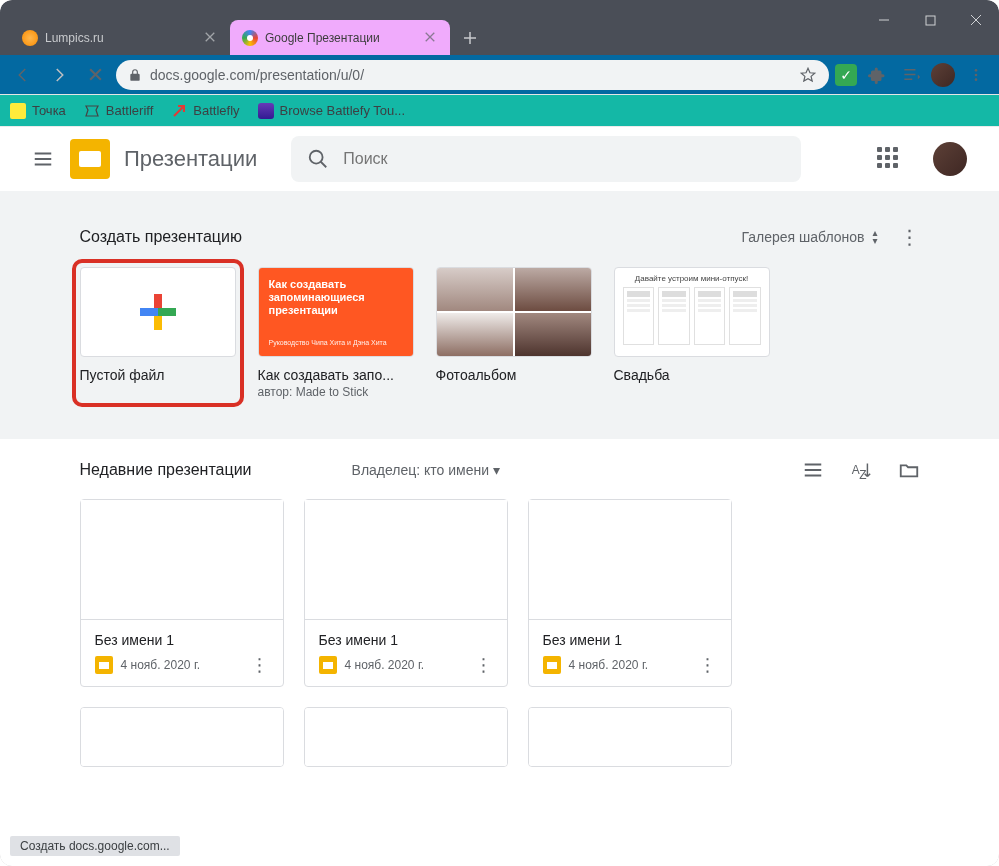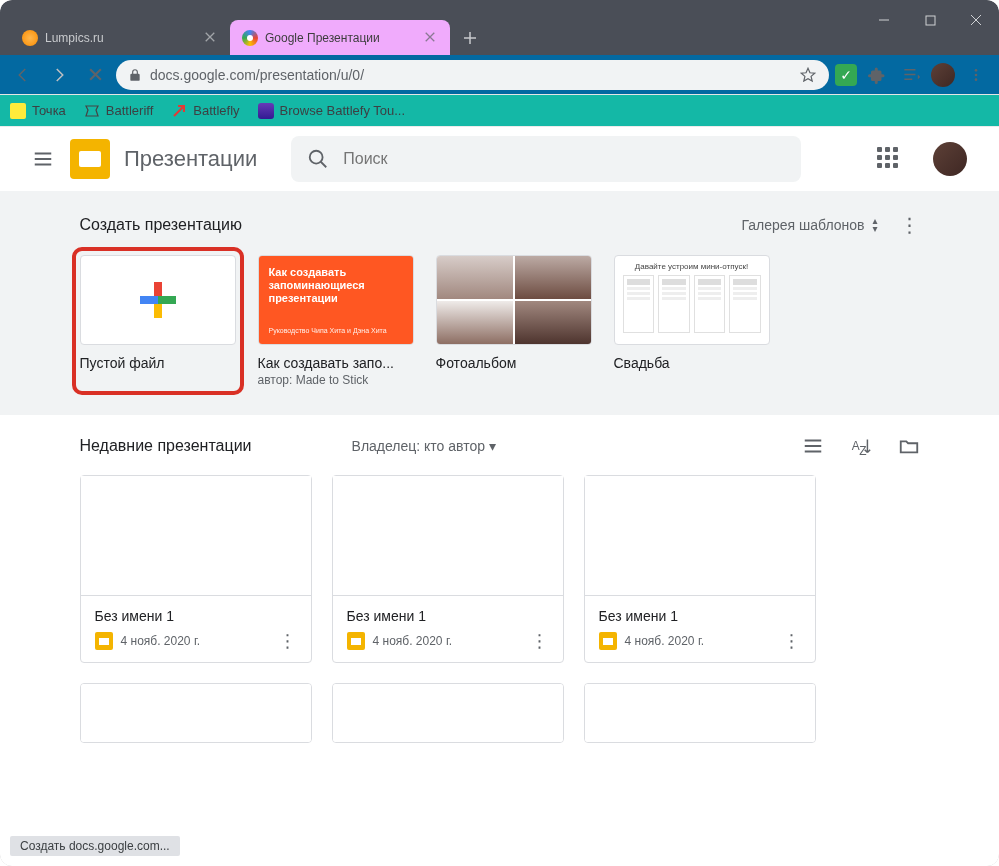--- a/index.html
+++ b/index.html
@@ -42,21 +42,21 @@
 .slideslogo .inner{ width:22px; height:16px; background:#fff; border-radius:2px; }
 .apptitle{ font-size:22px; color:#5f6368; }
 .searchbox{ flex:0 0 510px; height:46px; background:#f1f3f4; border-radius:8px; display:flex; align-items:center; padding:0 16px; gap:14px; color:#5f6368; margin-left:20px;}
 .searchbox input{ border:0; background:transparent; outline:0; font-size:16px; color:#5f6368; flex:1; }
 .spacer{ flex:1; }
 .appsicon{ width:24px;height:24px; display:grid; grid-template-columns:repeat(3,5px); grid-template-rows:repeat(3,5px); gap:3px; cursor:pointer;}
 .appsicon span{ background:#5f6368; border-radius:1px;}
 .profile{ width:34px;height:34px; border-radius:50%; background:linear-gradient(135deg,#5d4037,#3e2723); margin-left:18px;}
 
 .templates-section{ background:#f1f3f4; padding:18px 0 24px; }
-.templates-inner{ width:840px; margin:4px auto; }
+.templates-inner{ width:840px; margin:16px auto; }
 .templates-header{ display:flex; align-items:center; margin-bottom:18px; }
 .templates-header .title{ font-size:16px; color:#202124; }
 .gallery-btn{ display:flex; align-items:center; gap:8px; color:#5f6368; font-size:14px; cursor:pointer; }
 .unfold{ display:flex; flex-direction:column; font-size:10px; line-height:8px;}
 .templates-header .more{ margin-left:22px; font-size:20px; color:#5f6368; cursor:pointer; }
 
 .template-row{ display:flex; gap:22px; }
 .template-card{ width:156px; cursor:pointer; }
 .template-thumb{ width:156px; height:90px; background:#fff; border:1px solid #dadce0; border-radius:4px; overflow:hidden; display:flex; align-items:center; justify-content:center; position:relative;}
 .template-card.highlighted{ position:relative; }
@@ -89,21 +89,21 @@
 
 .recent-section{ padding:20px 0 0;}
 .recent-inner{ width:840px; margin:0 auto;}
 .recent-header{ display:flex; align-items:center; margin-bottom:18px;}
 .recent-header .title{ font-size:16px; color:#202124; }
 .owner-filter{ margin-left:100px; font-size:14px; color:#5f6368; display:flex; align-items:center; gap:4px; cursor:pointer;}
 .view-icons{ margin-left:auto; display:flex; gap:26px; color:#5f6368;}
 .view-icons .vi{ cursor:pointer; }
 
 .files-grid{ display:flex; gap:20px; flex-wrap:wrap;}
-.file-card{ width:232px; border:1px solid #dadce0; border-radius:4px; cursor:pointer; }
+.file-card{ width:204px; border:1px solid #dadce0; border-radius:4px; cursor:pointer; }
 .file-thumb{ height:120px; background:#fff; border-bottom:1px solid #dadce0;}
 .file-info{ padding:12px 14px 10px; }
 .file-name{ font-size:14px; color:#202124; margin-bottom:6px;}
 .file-meta{ display:flex; align-items:center; gap:8px;}
 .file-logo{ width:18px;height:18px; background:#f4b400; border-radius:2px; display:flex;align-items:center;justify-content:center;}
 .file-logo .fi{ width:10px;height:7px; background:#fff;}
 .file-date{ font-size:12px; color:#5f6368; flex:1;}
 .file-more{ color:#5f6368; cursor:pointer; font-size:18px;}
 
 .statusbar{ position:absolute; bottom:10px; left:10px; background:#dfe1e5; color:#3c4043; font-size:12px; padding:3px 10px; border-radius:2px;}
@@ -362,21 +362,21 @@
 
         </div>
       </div>
     </div>
 
     <div class="recent-section">
       <div class="recent-inner">
         <div class="recent-header">
           <div class="title">Недавние презентации</div>
           <div class="owner-filter">
-            <span>Владелец: кто автор</span>
+            <span>Владелец: кто имени</span>
             <span>▾</span>
           </div>
           <div class="view-icons">
             <span class="vi">
                 <svg width="22" height="22" viewBox="0 0 24 24">
                   <path stroke="#5f6368" stroke-width="2" d="M3 6h18M3 12h18M3 18h18" fill="none"></path>
                 </svg>
               </span>
             <span class="vi">
                 <svg width="22" height="22" viewBox="0 0 24 24">

